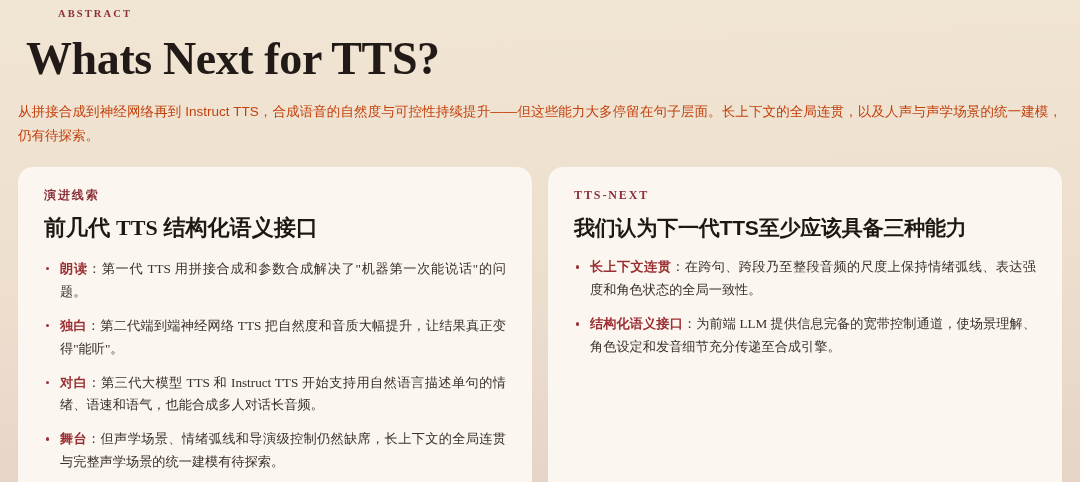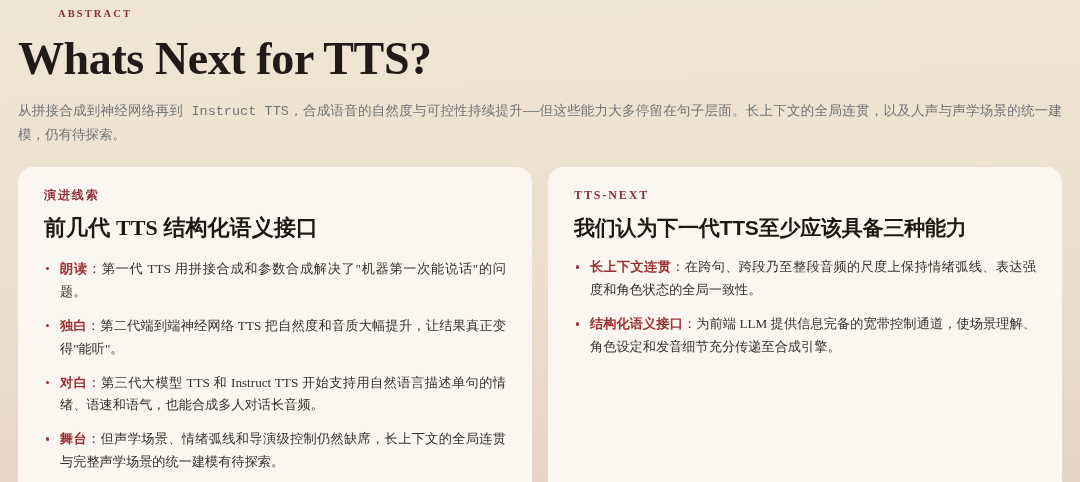--- a/index.html
+++ b/index.html
@@ -38,30 +38,30 @@
     margin-left: 40px;
   }
 
   .headline {
     font-family: "Liberation Serif", "DejaVu Serif", serif;
     font-size: 46px;
     font-weight: 700;
     letter-spacing: -0.4px;
     color: #211a16;
     line-height: 1.12;
-    margin: 13px 0 0 0;
+    margin: 13px 0 0 8px;
     padding: 0;
   }
 
   .lead {
     margin: 16px 0 17px 0;
-    font-family: Liberation Mono, monospace;
+    font-family: Liberation Sans, sans-serif;
     font-size: 13.5px;
     line-height: 1.78;
-    color: #737373;
+    color: #c2410c;
     max-width: 1046px;
     text-align: justify;
     text-justify: inter-ideograph;
   }
 
   
   .cards {
     display: flex;
     gap: 16px;
     margin-top: 19px;

